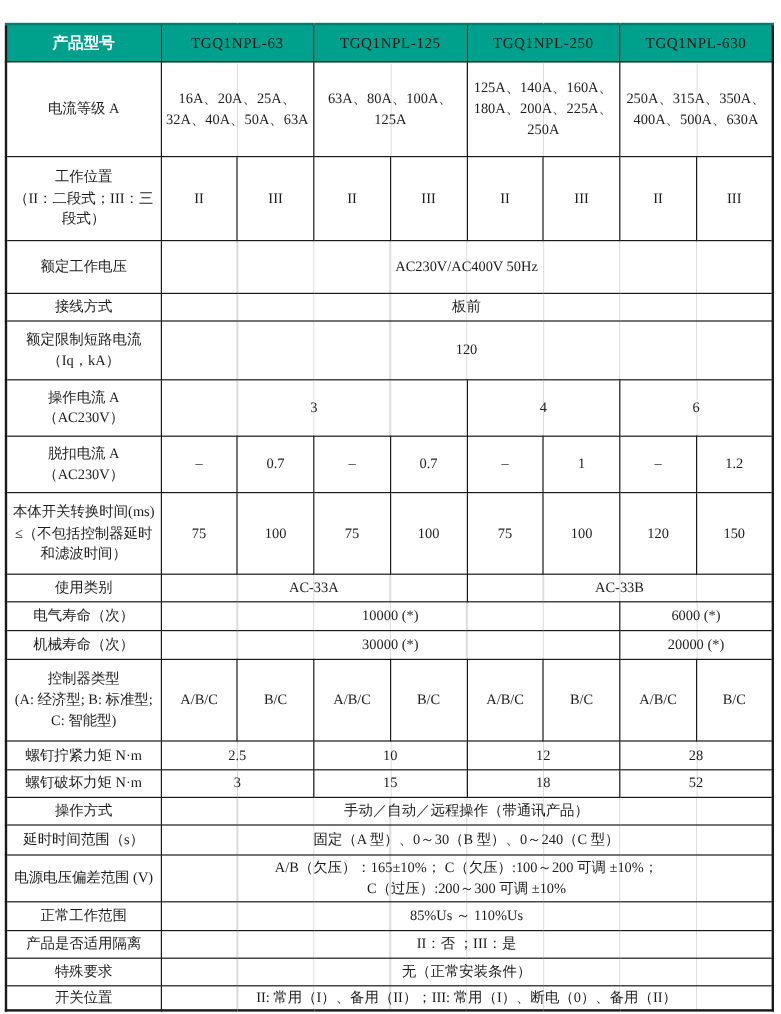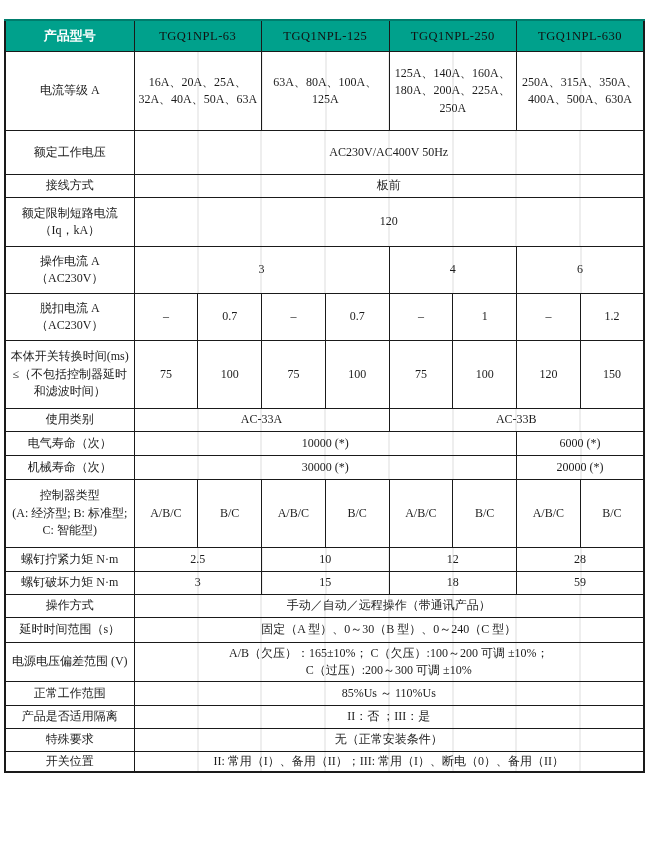--- a/index.html
+++ b/index.html
@@ -66,20 +66,32 @@
       </tr>
     </thead>
     <tbody id="spec-body">
         <tr style="height: 79px;">
           <th class="label-cell">电流等级 A</th>
           <td colspan="2" class="merged">16A、20A、25A、32A、40A、50A、63A</td>
           <td colspan="2" class="merged">63A、80A、100A、125A</td>
           <td colspan="2" class="merged">125A、140A、160A、180A、200A、225A、250A</td>
           <td colspan="2" class="merged">250A、315A、350A、400A、500A、630A</td>
         </tr>
+        <tr style="height: 70px;">
+          <th class="label-cell">工作位置
+（II：二段式；III：三段式）</th>
+          <td>II</td>
+          <td>III</td>
+          <td>II</td>
+          <td>III</td>
+          <td>II</td>
+          <td>III</td>
+          <td>II</td>
+          <td>III</td>
+        </tr>
         <tr style="height: 44px;">
           <th class="label-cell">额定工作电压</th>
           <td colspan="8" class="merged">AC230V/AC400V 50Hz</td>
         </tr>
         <tr style="height: 23px; padding-left: 48px;">
           <th class="label-cell">接线方式</th>
           <td colspan="8" class="merged">板前</td>
         </tr>
         <tr style="height: 49px;">
           <th class="label-cell">额定限制短路电流
@@ -150,21 +162,21 @@
           <td colspan="2" class="merged">2.5</td>
           <td colspan="2" class="merged">10</td>
           <td colspan="2" class="merged">12</td>
           <td colspan="2" class="merged">28</td>
         </tr>
         <tr style="height: 23px;">
           <th class="label-cell">螺钉破坏力矩 N·m</th>
           <td colspan="2" class="merged">3</td>
           <td colspan="2" class="merged">15</td>
           <td colspan="2" class="merged">18</td>
-          <td colspan="2" class="merged">59</td>
+          <td colspan="2" class="merged">52</td>
         </tr>
         <tr style="height: 23px;">
           <th class="label-cell">操作方式</th>
           <td colspan="8" class="merged">手动／自动／远程操作（带通讯产品）</td>
         </tr>
         <tr style="height: 25px;">
           <th class="label-cell">延时时间范围（s）</th>
           <td colspan="8" class="merged">固定（A 型）、0～30（B 型）、0～240（C 型）</td>
         </tr>
         <tr style="height: 39px;">

